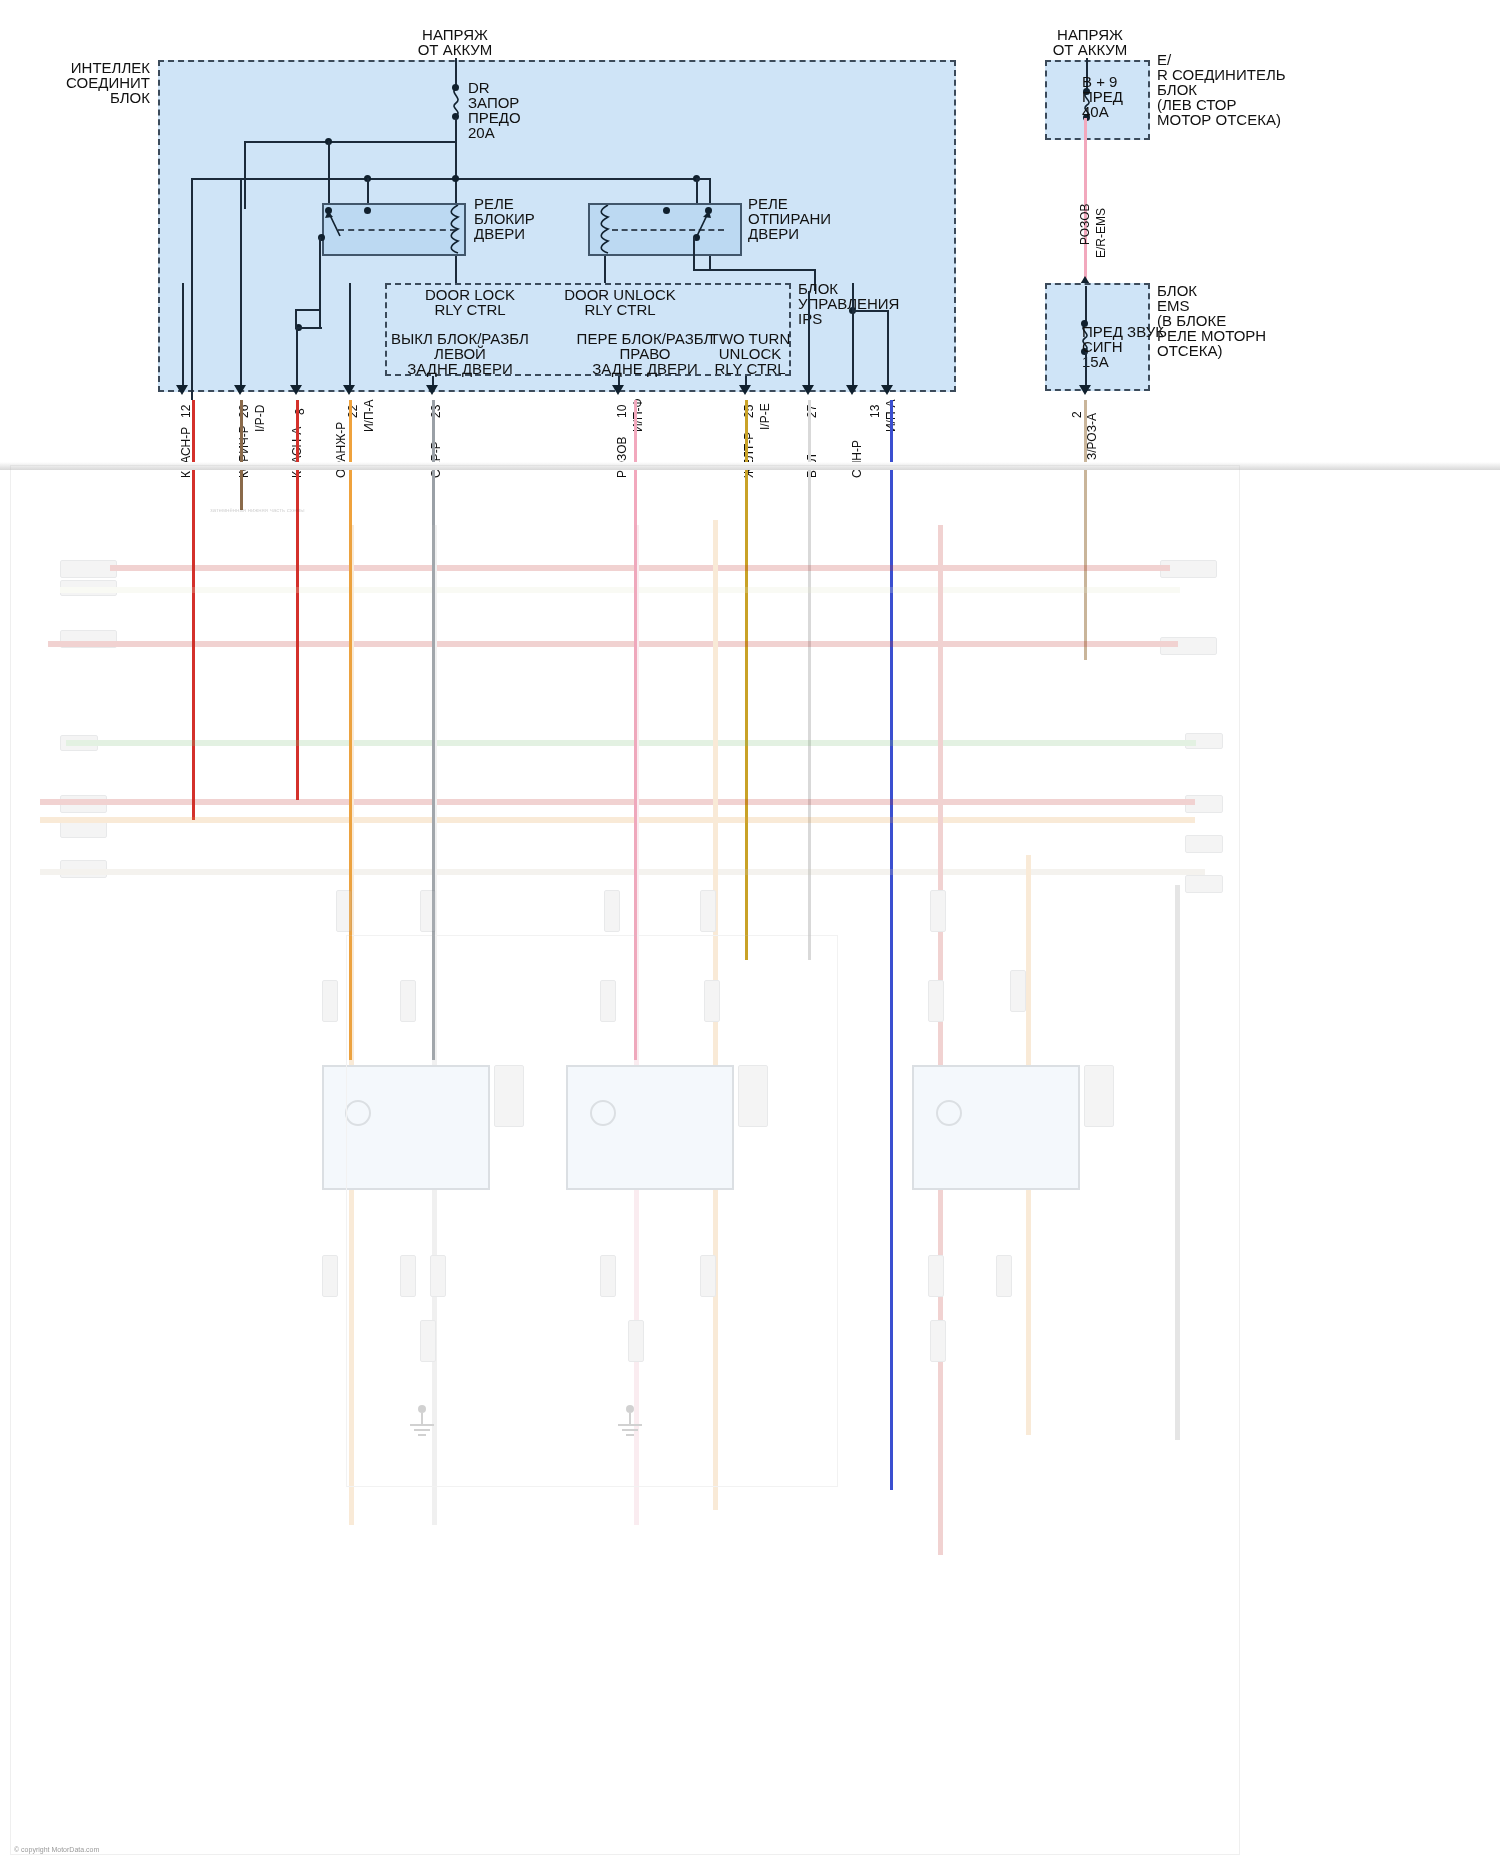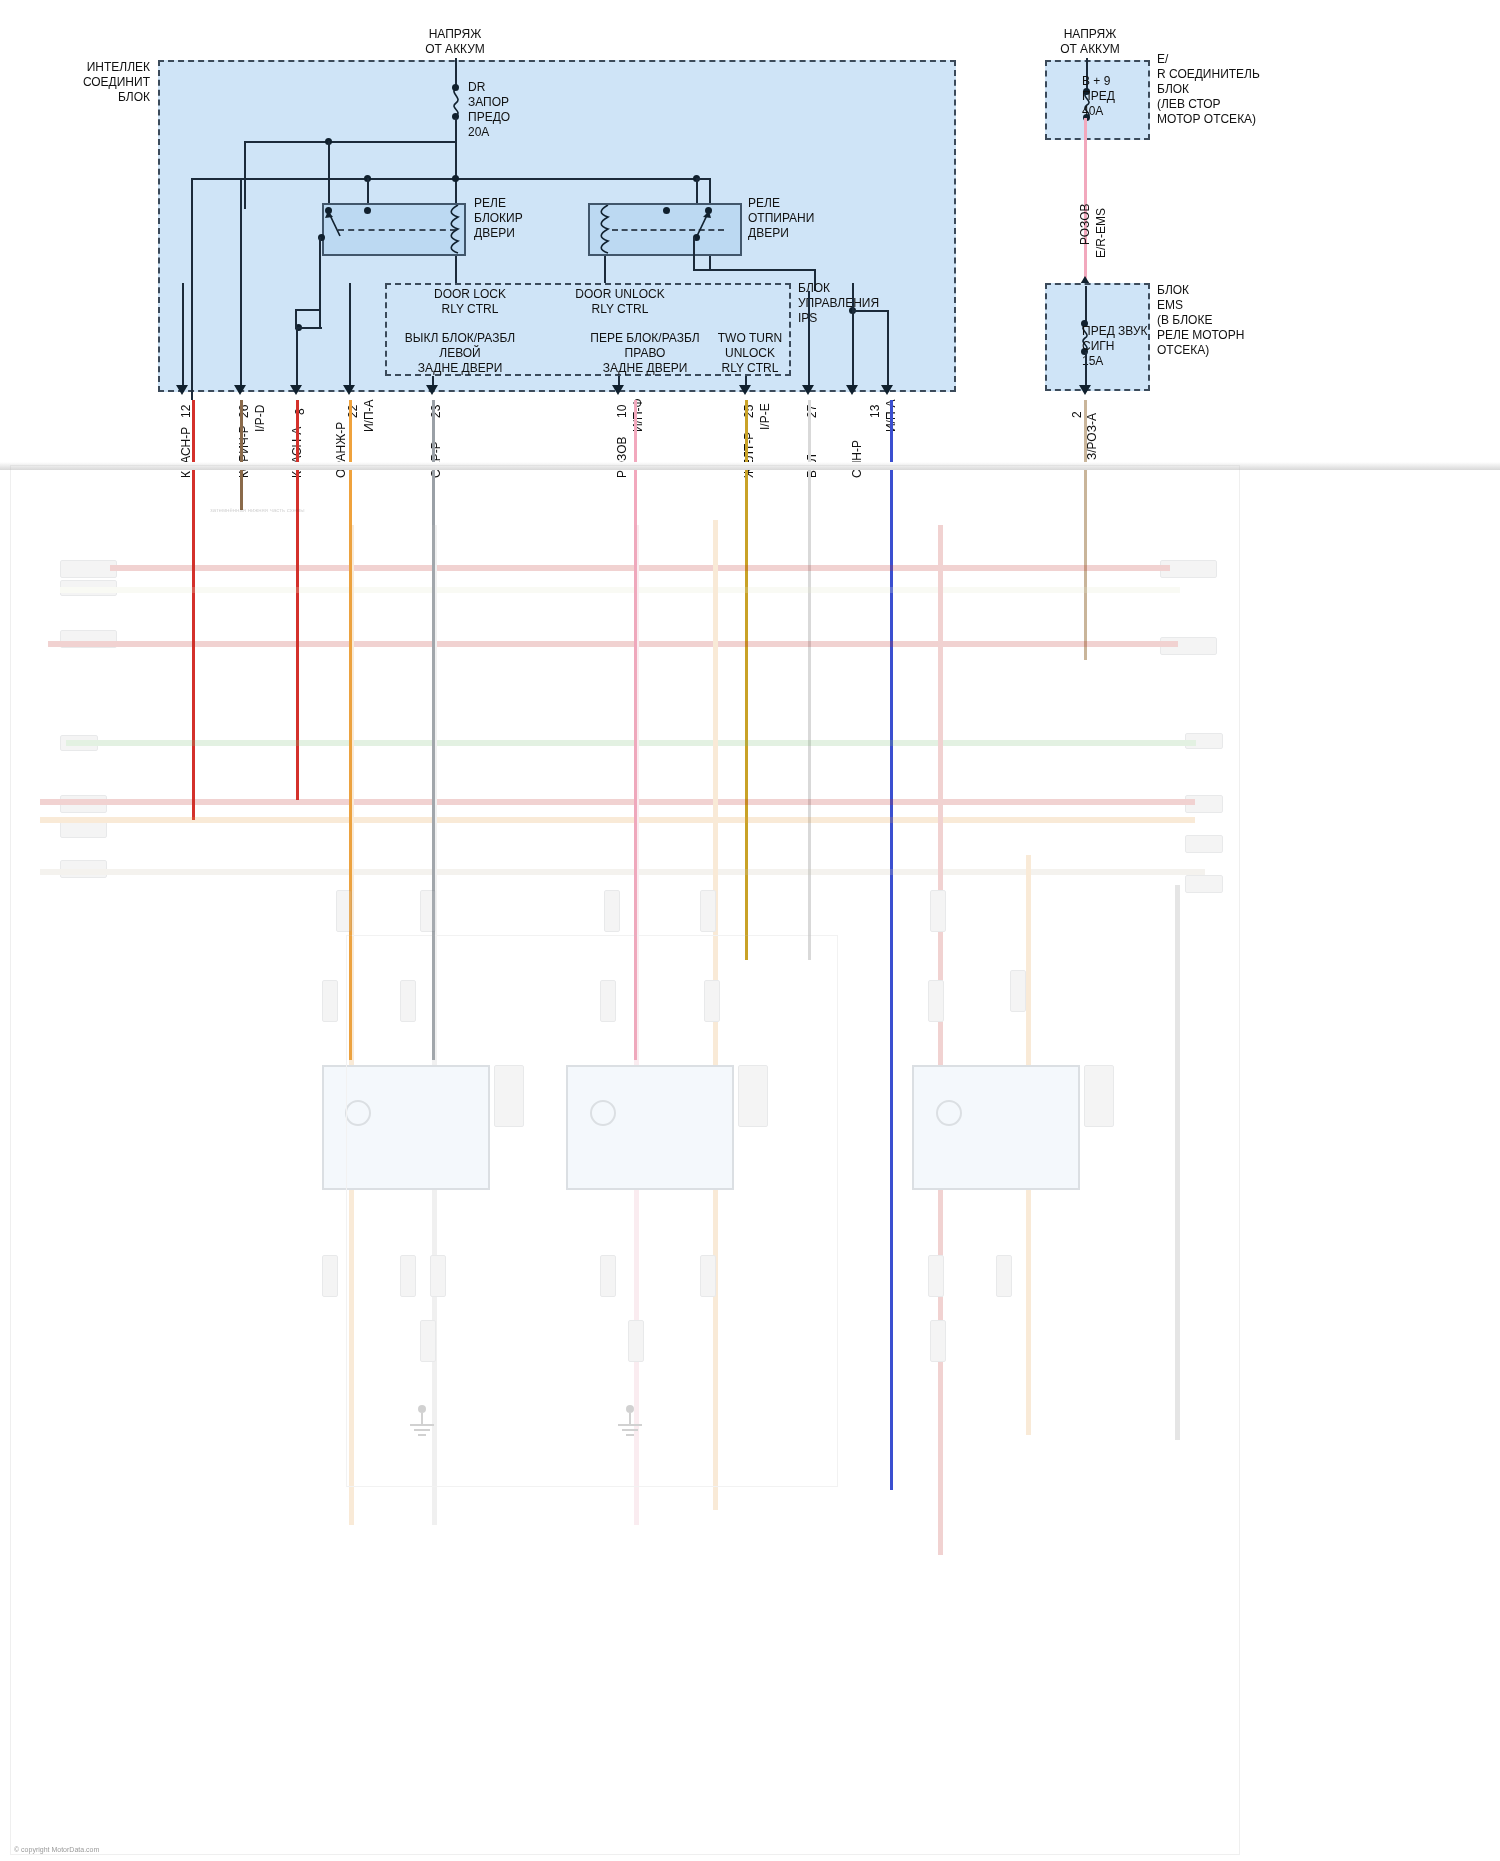--- a/index.html
+++ b/index.html
@@ -7,21 +7,21 @@
   #page{position:relative;width:1500px;height:1861px;background:#ffffff;overflow:hidden;}
 
   
   .abs{position:absolute;}
 
   
   .mod-fill{position:absolute;background:#cfe4f7;}
   .mod-dashed{position:absolute;border:2px dashed #3b4a5a;box-sizing:border-box;background:transparent;}
   .mod-solid{position:absolute;border:2px solid #41566b;box-sizing:border-box;background:#bcd9f2;}
 
-  .lbl{position:absolute;font-size:12px;line-height:15px;color:#111;white-space:pre;}
+  .lbl{position:absolute;font-size:15px;line-height:15px;color:#111;white-space:pre;}
   .lbl.c{text-align:center;}
   .lbl.r{text-align:right;}
 
   .vline{position:absolute;background:#1b2a3a;width:1.6px;}
   .hline{position:absolute;background:#1b2a3a;height:1.6px;}
   .dot{position:absolute;width:7px;height:7px;border-radius:50%;background:#10202e;}
   .dashline{position:absolute;border-top:2px dashed #3b4a5a;}
 
   
   .vtxt{position:absolute;font-size:12px;color:#111;white-space:nowrap;

